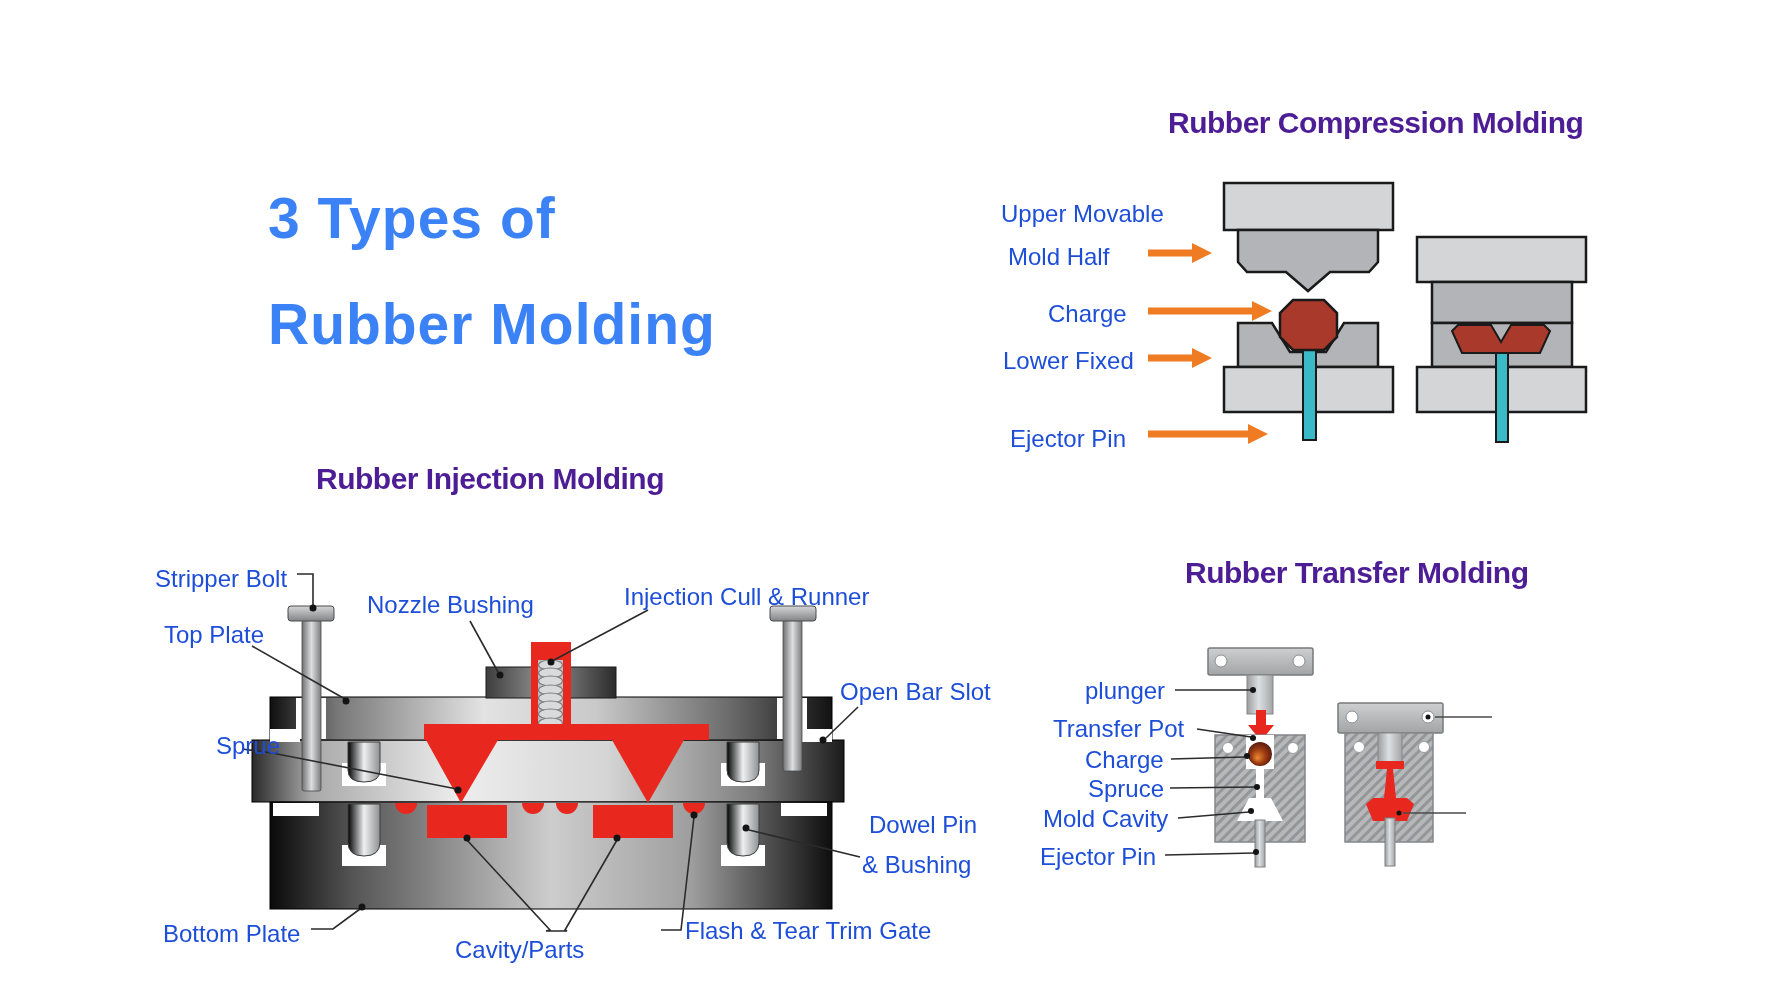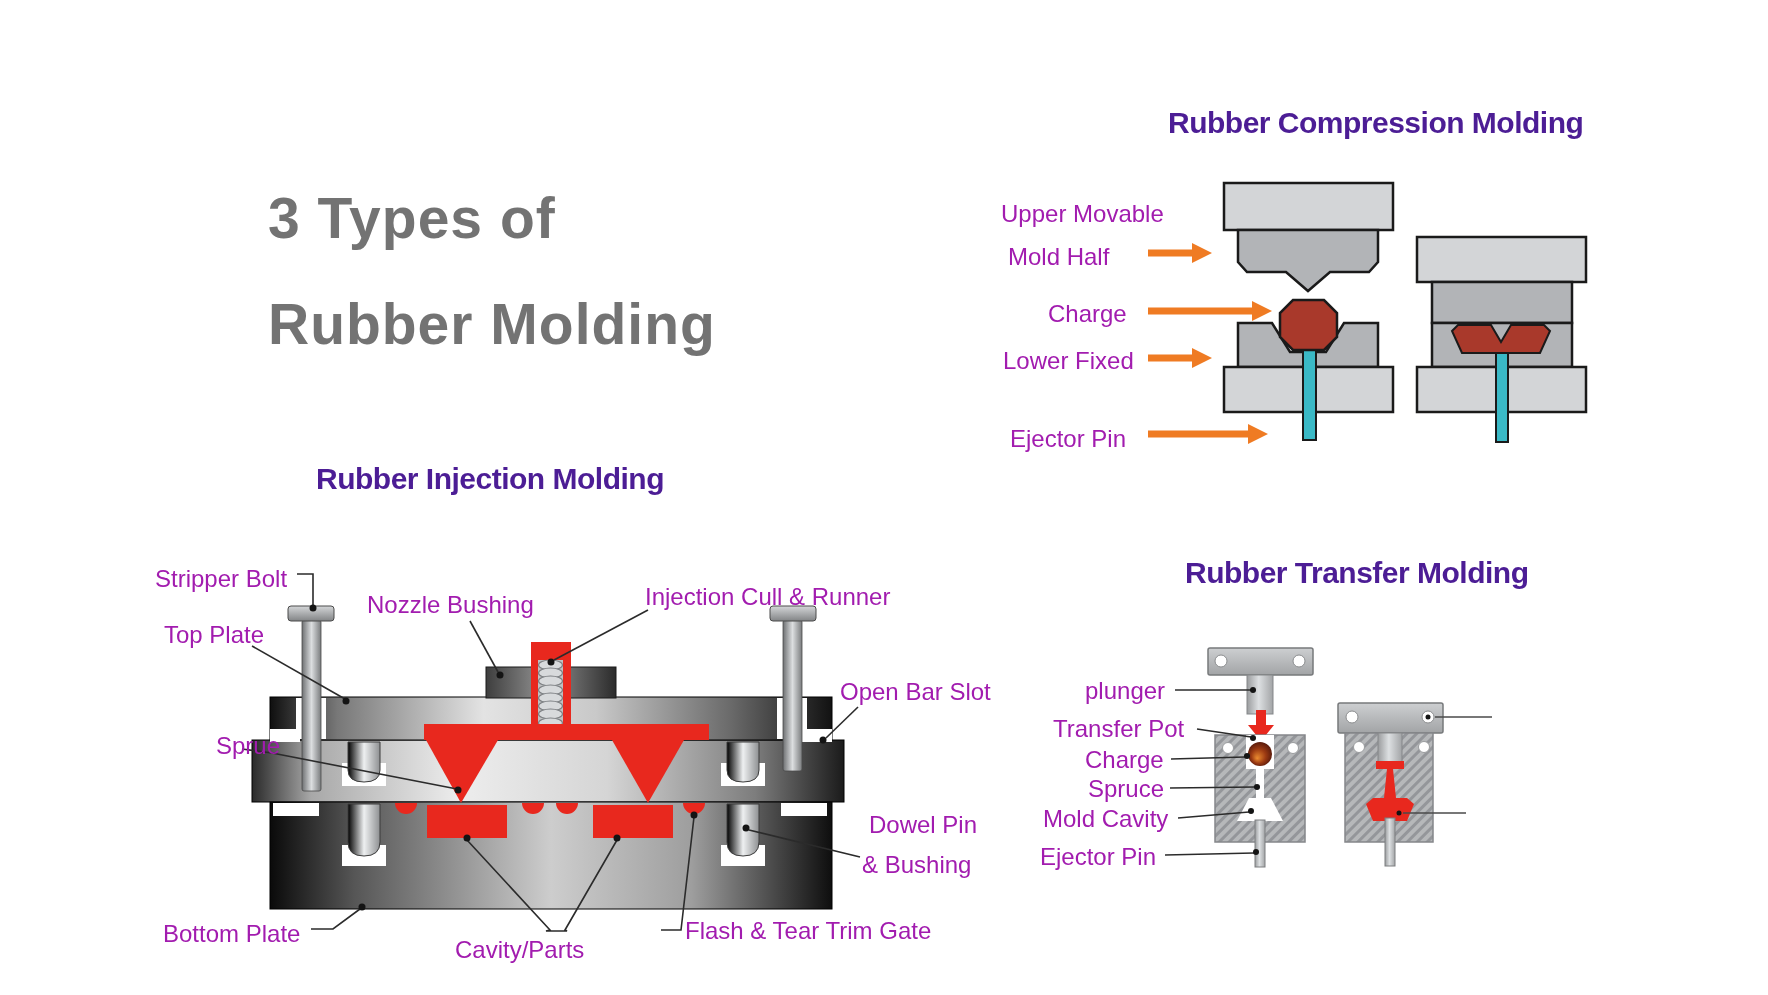--- a/index.html
+++ b/index.html
@@ -1,23 +1,23 @@
 <!DOCTYPE html>
 <html><head>
 <meta charset="utf-8">
 <style>
   html,body{margin:0;padding:0;background:#ffffff;}
   #canvas{
     position:relative;width:1768px;height:995px;background:#ffffff;overflow:hidden;
     font-family:"Liberation Sans", sans-serif;
   }
   .abs{position:absolute;white-space:nowrap;}
-  .main-title{font-size:57px;font-weight:bold;color:#737373;letter-spacing:1px;}
+  .main-title{font-size:57px;font-weight:bold;color:#3b82f6;letter-spacing:1px;}
   .sec-title{font-size:30px;font-weight:bold;color:#4c1d95;letter-spacing:-0.5px;}
-  .lbl{font-size:24px;color:#a21caf;}
+  .lbl{font-size:24px;color:#1d4ed8;}
   svg{position:absolute;left:0;top:0;}
 </style>
 </head>
 <body>
 
 <div id="canvas">
 
   <svg width="1768" height="995" viewBox="0 0 1768 995">
     <defs>
       <linearGradient id="boltShaftG" x1="0" y1="0" x2="1" y2="0">
@@ -243,21 +243,21 @@
 
   <div class="abs lbl" style="left:1001px;top:200px;">Upper Movable</div>
   <div class="abs lbl" style="left:1008px;top:243px;">Mold Half</div>
   <div class="abs lbl" style="left:1048px;top:300px;">Charge</div>
   <div class="abs lbl" style="left:1003px;top:347px;">Lower Fixed</div>
   <div class="abs lbl" style="left:1010px;top:425px;">Ejector Pin</div>
 
   <div class="abs lbl" style="left:155px;top:565px;">Stripper Bolt</div>
   <div class="abs lbl" style="left:164px;top:621px;text-align:center;">Top Plate</div>
   <div class="abs lbl" style="left:367px;top:591px;">Nozzle Bushing</div>
-  <div class="abs lbl" style="left:624px;top:583px;margin-left:21px;">Injection Cull &amp; Runner</div>
+  <div class="abs lbl" style="left:624px;top:583px;">Injection Cull &amp; Runner</div>
   <div class="abs lbl" style="left:840px;top:678px;">Open Bar Slot</div>
   <div class="abs lbl" style="left:172px;top:732px;margin-left:44px;">Sprue</div>
   <div class="abs lbl" style="left:862px;top:811px;margin-left:7px;">Dowel Pin</div>
   <div class="abs lbl" style="left:862px;top:851px;">&amp; Bushing</div>
   <div class="abs lbl" style="left:163px;top:920px;">Bottom Plate</div>
   <div class="abs lbl" style="left:455px;top:936px;">Cavity/Parts</div>
   <div class="abs lbl" style="left:685px;top:917px;">Flash &amp; Tear Trim Gate</div>
 
   <div class="abs lbl" style="left:1085px;top:677px;">plunger</div>
   <div class="abs lbl" style="left:1053px;top:715px;">Transfer Pot</div>

